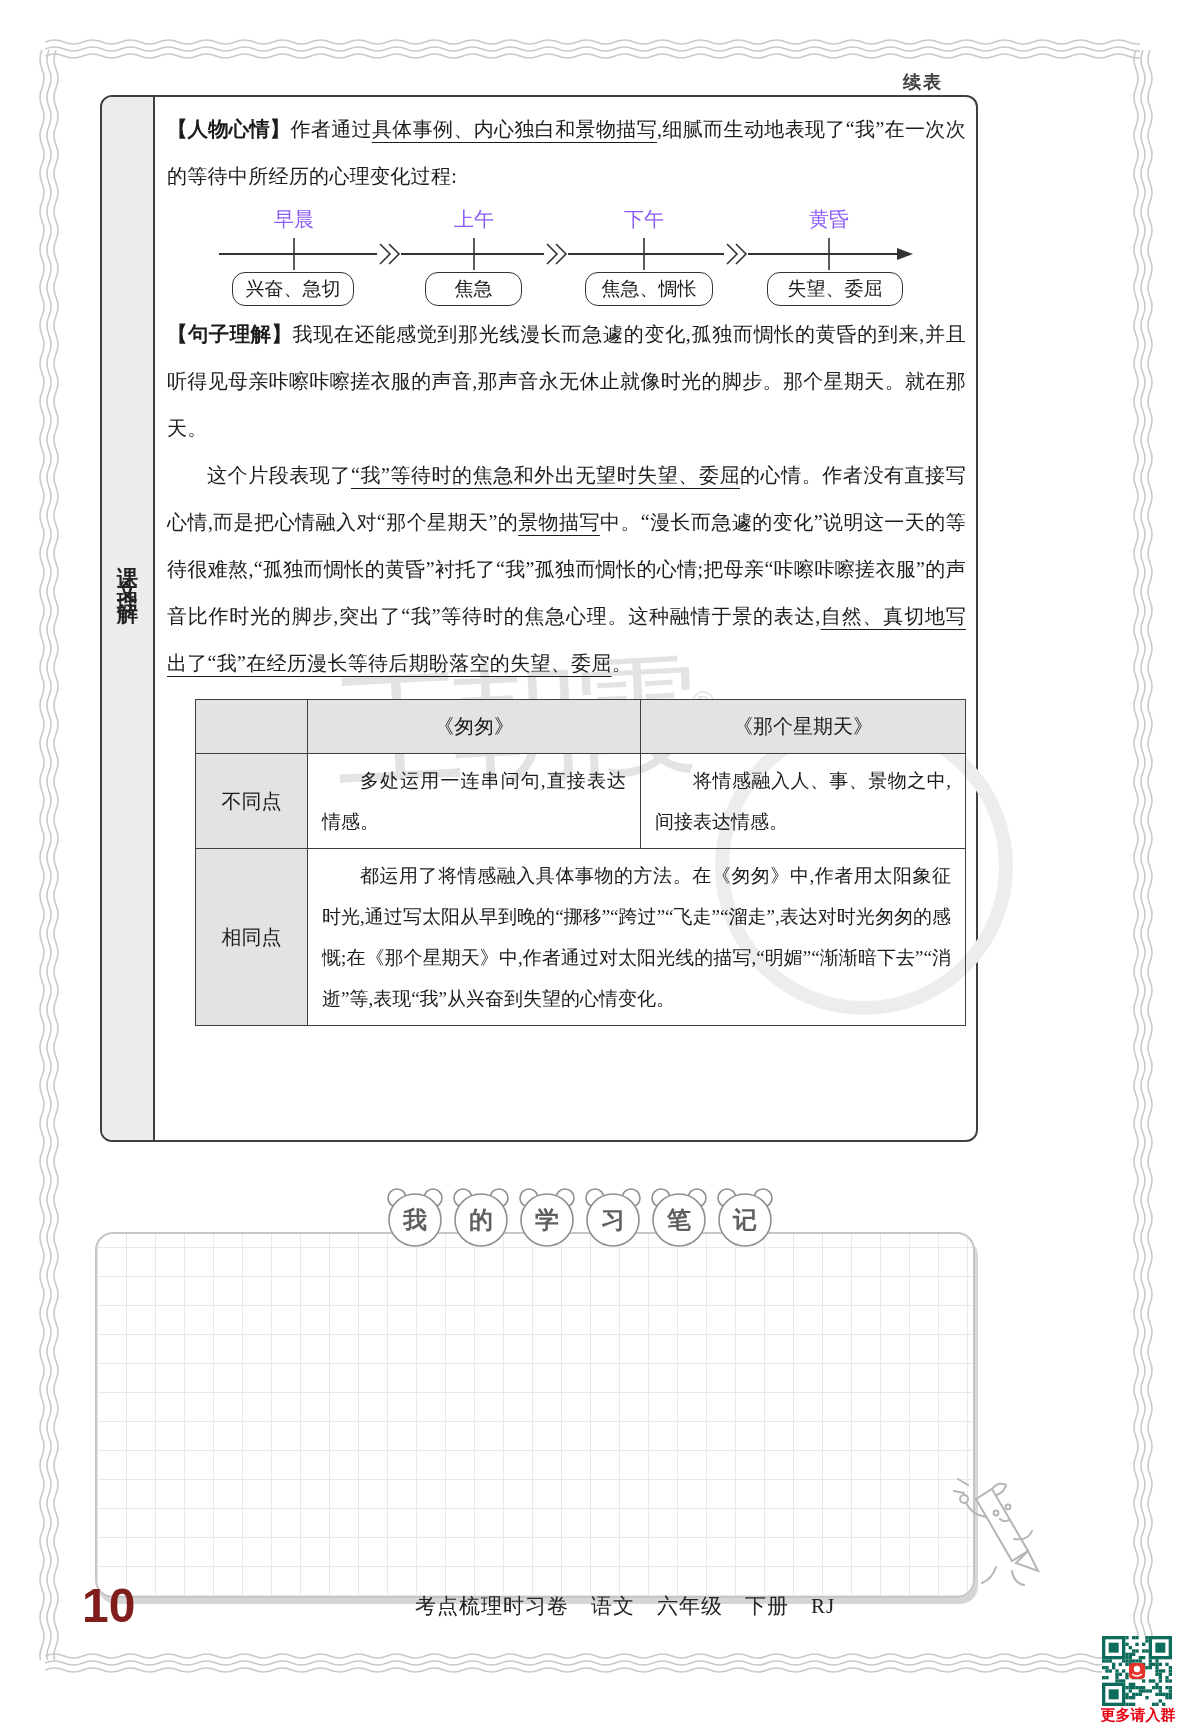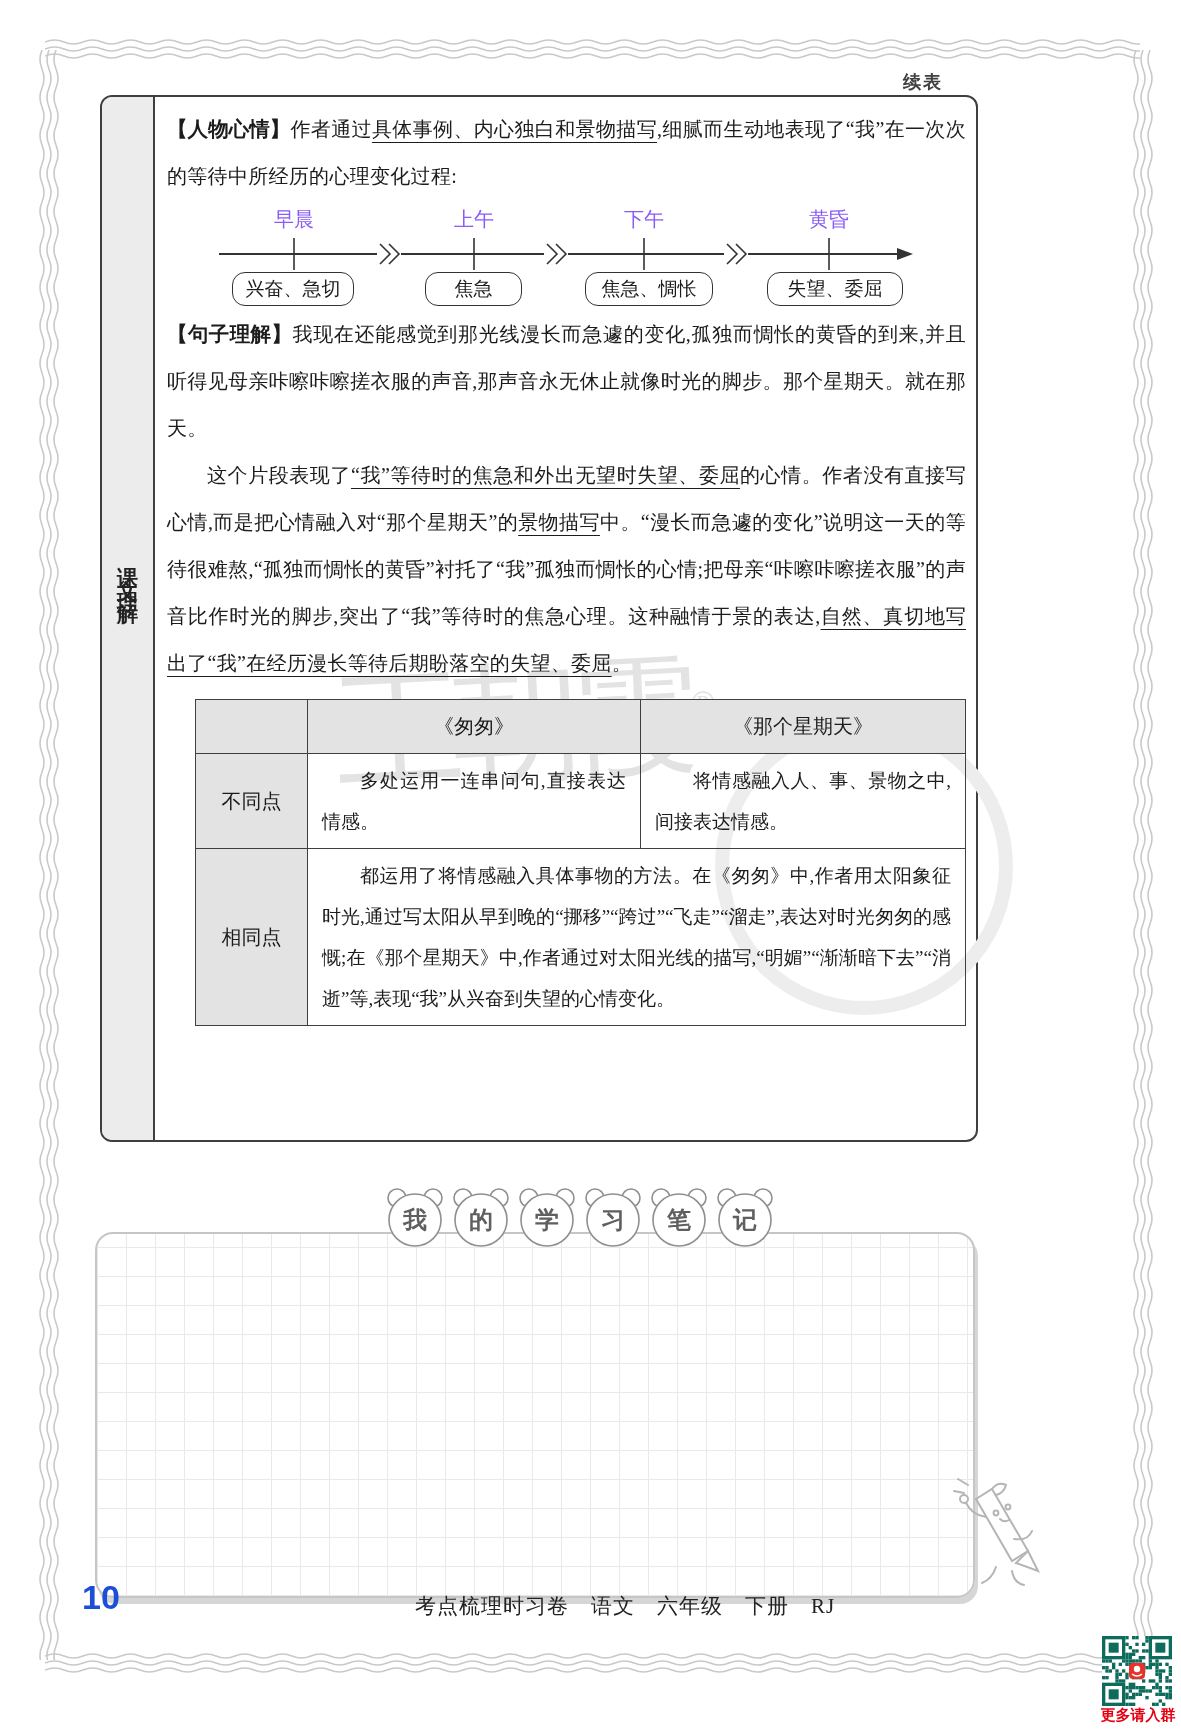--- a/index.html
+++ b/index.html
@@ -91,21 +91,21 @@
   .badge-char{
     position:absolute;left:0;top:20px;width:66px;text-align:center;
     font-family:"Liberation Sans",sans-serif;font-weight:bold;font-size:24px;color:#5f5f5f;
   }
   #mascot{position:absolute;left:940px;top:1455px;z-index:3;}
   #mascot path,#mascot circle,#mascot line{stroke:#b5b5b5;fill:none;stroke-width:2;stroke-linecap:round;}
 
   
   #page-number{
     position:absolute;left:82px;top:1578px;font-family:"Liberation Sans",sans-serif;
-    font-weight:bold;font-size:34px;color:#1d4ed8;
+    font-weight:bold;font-size:48px;color:#7f1d1d;
   }
   #footer-text{
     position:absolute;left:0;top:1592px;width:1250px;text-align:center;
     font-size:21px;color:#222;letter-spacing:1px;
   }
 
   
   #qr{position:absolute;left:1102px;top:1636px;z-index:5;background:#fff;}
   #qr-caption{
     position:absolute;left:1094px;top:1706px;width:88px;text-align:center;z-index:5;

